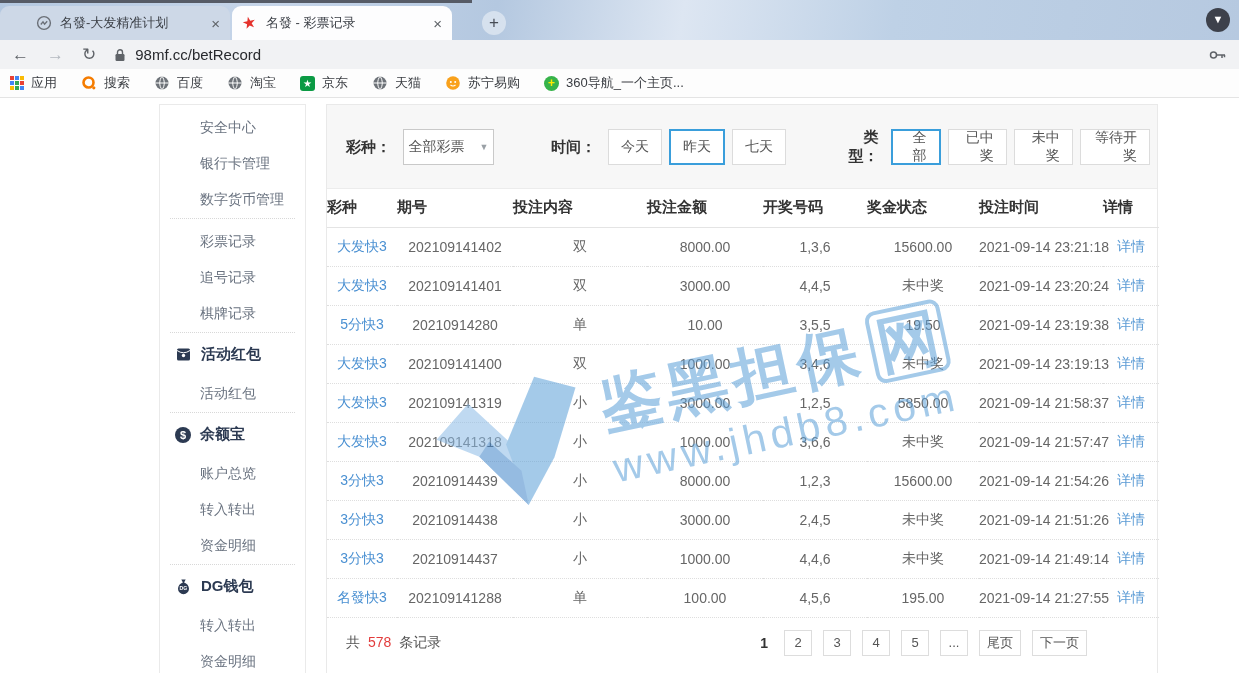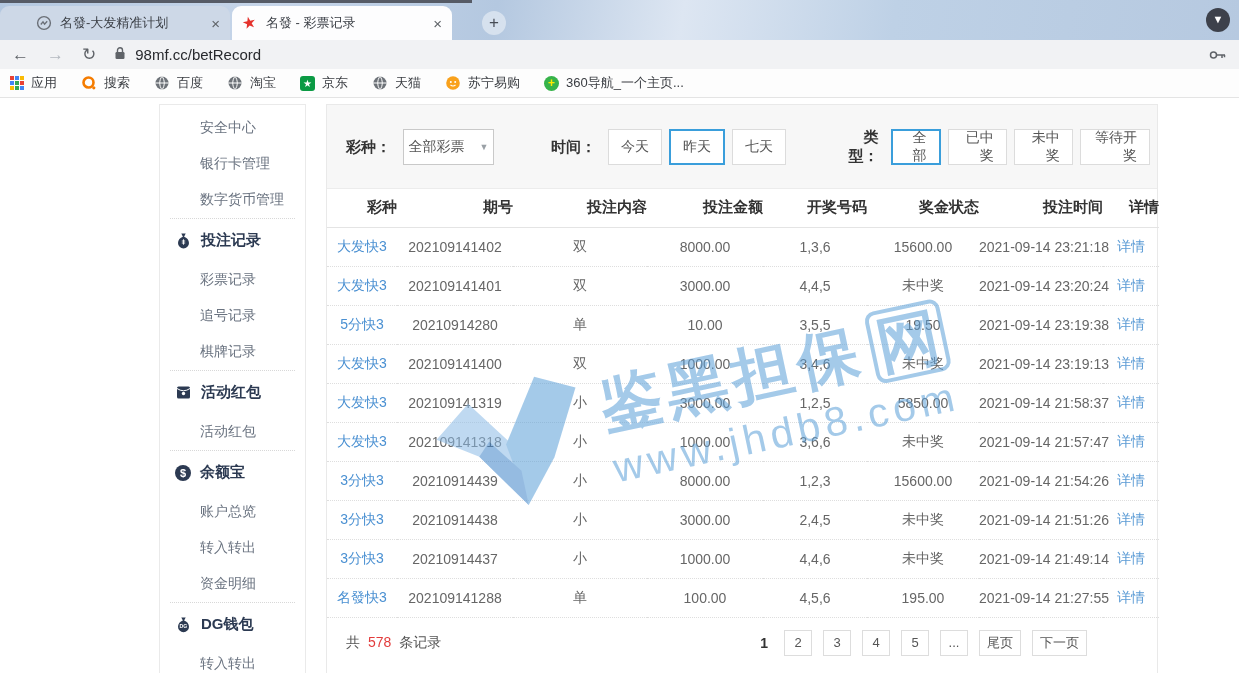--- a/index.html
+++ b/index.html
@@ -20,21 +20,21 @@
   .star-fav { color:#e5322d; font-size:16px; line-height:16px; transform:rotate(-12deg); }
   .newtab-btn { position:absolute; left:482px; top:11px; width:24px; height:24px; border-radius:50%;
     background:rgba(255,255,255,.45); color:#474c55; font-size:17px; text-align:center; line-height:23px; }
   .tabsearch-btn { position:absolute; right:9px; top:8px; width:24px; height:24px; border-radius:50%;
     background:#3d414b; color:#fff; font-size:11px; text-align:center; line-height:23px; }
 
   .navbar { position:absolute; top:40px; left:0; right:0; height:29px; background:#f1f2f4;
     display:flex; align-items:center; padding:0 12px; }
   .nav-ic { font-size:17px; color:#5f6368; margin-right:18px; line-height:1; }
   .nav-ic.disabled { color:#b3b8bf; }
-  .urlbox { display:flex; align-items:flex-start; flex:1; }
+  .urlbox { display:flex; align-items:center; flex:1; }
   .url-text { font-size:15px; color:#27292d; margin-left:9px; }
   .nav-right { margin-left:auto; }
 
   .bookmarks { position:absolute; top:69px; left:0; right:0; height:29px; background:#fdfdfd;
     border-bottom:1px solid #e4e4e4; display:flex; align-items:center; padding-left:10px; }
   .bm { display:flex; align-items:center; gap:7px; font-size:13px; color:#3a3d42; margin-right:24px; }
   .apps-grid { display:grid; grid-template-columns:4px 4px 4px; grid-gap:1px; }
   .apps-grid i { width:4px; height:4px; }
   .ic16 { width:16px; height:16px; display:block; }
   .jd-ic { width:15px; height:15px; background:#0b9a44; border-radius:3px; color:#fff; font-size:10px;
@@ -64,21 +64,21 @@
   .fg-lottery { left:19px; } .fg-time { left:224px; } .fg-type { left:516px; }
   .flabel { font-size:15px; font-weight:bold; color:#333; margin-right:12px; }
   .dropdown { width:91px; height:36px; border:1px solid #c9c9c9; background:#fff; display:flex;
     align-items:center; justify-content:center; gap:15px; font-size:14px; color:#555; }
   .dd-caret { font-size:9px; color:#9aa0a6; }
   .fbtn { height:36px; min-width:46px; padding:0 12px; border:1px solid #dcdcdc; background:#fff;
     display:flex; align-items:center; justify-content:center; font-size:14px; color:#555; margin-right:7px; }
   .fbtn.sel { border:2px solid #3a9edb; }
 
   table.bets { width:100%; border-collapse:collapse; table-layout:fixed; }
-  table.bets th { height:38px; font-size:15px; color:#333; font-weight:bold; text-align:right;
+  table.bets th { height:38px; font-size:15px; color:#333; font-weight:bold; text-align:left;
     border-bottom:1px solid #e4e4e4; }
   table.bets td { height:39px; font-size:14px; color:#666; text-align:center;
     border-bottom:1px dotted #dedede; white-space:nowrap; }
   .lnk { color:#4a90d2; } .detail { color:#5b9bd5; } .red { color:#e23b3b; }
 
   .pagefoot { height:50px; display:flex; align-items:center; padding:0 70px 0 19px;
     font-size:14px; color:#555;justify-content:center; }
   .total { flex:1; } .total .red { margin:0 4px; }
   .pages { display:flex; align-items:center; gap:11px; }
   .pcur { font-weight:bold; color:#333; margin-right:5px; }
@@ -196,27 +196,20 @@
   </div>
 </div>
 
 <div class="content">
 
   <div class="sidebar">
     <div class="side-sub">安全中心</div>
     <div class="side-sub">银行卡管理</div>
     <div class="side-sub">数字货币管理</div>
     <div class="side-divider"></div>
-    <div class="side-sec">
-      <svg class="sec-ic" viewBox="0 0 17 17">
-        <path d="M6.3 1.5 h4.4 l-1.6 3.2 c2.8 .9 4.9 3.3 4.9 6.2 a5.5 5.5 0 0 1 -11 0 c0-2.9 2.1-5.3 4.9-6.2 z" fill="#2c3a52"></path>
-        <path d="M8.5 7.3 v5.4 M6.8 9 h3.4 M6.8 11 h3.4" stroke="#fff" stroke-width=".9" fill="none"></path>
-      </svg>
-      <span>投注记录</span>
-    </div>
     <div class="side-sub">彩票记录</div>
     <div class="side-sub">追号记录</div>
     <div class="side-sub">棋牌记录</div>
     <div class="side-divider"></div>
     <div class="side-sec">
       <svg class="sec-ic" viewBox="0 0 17 17">
         <rect x="2" y="2.5" width="13" height="12" rx="1.5" fill="#2c3a52"></rect>
         <path d="M2 4.5 q6.5 4.5 13 0" stroke="#fff" stroke-width="1" fill="none"></path>
         <circle cx="8.5" cy="9.5" r="1.7" fill="#fff"></circle>
       </svg>

